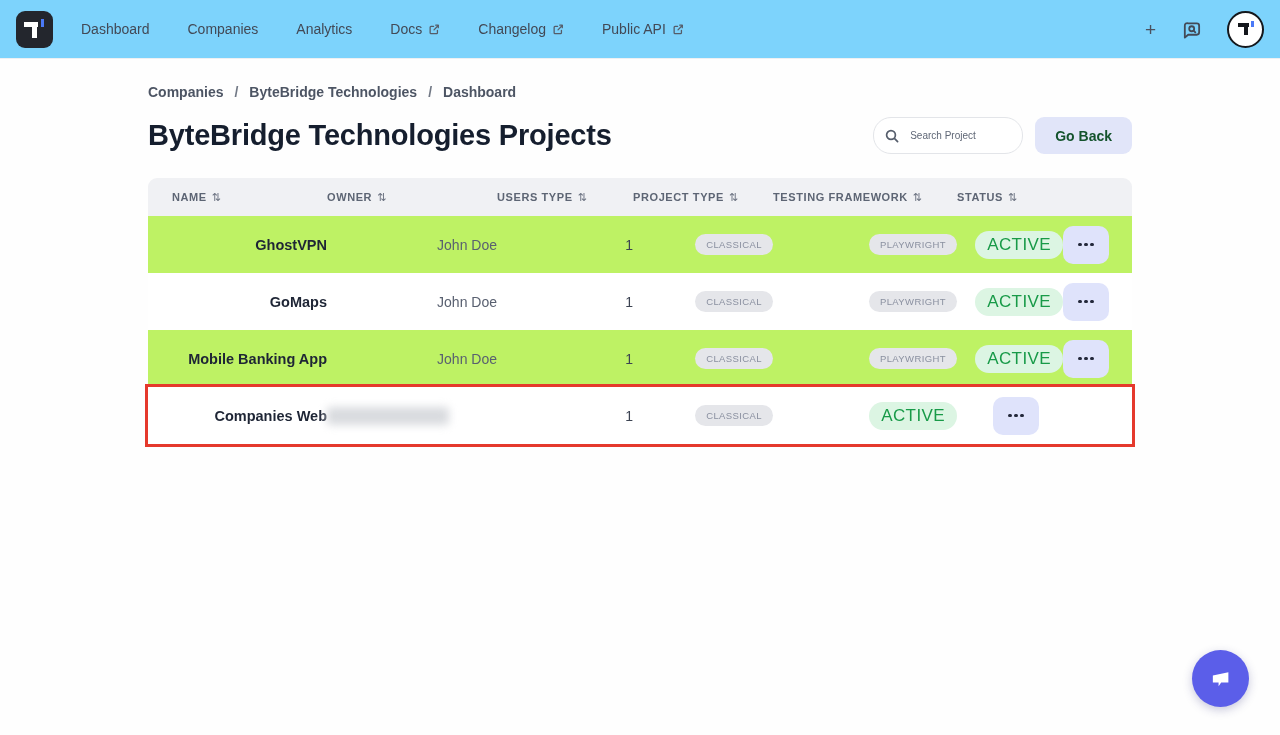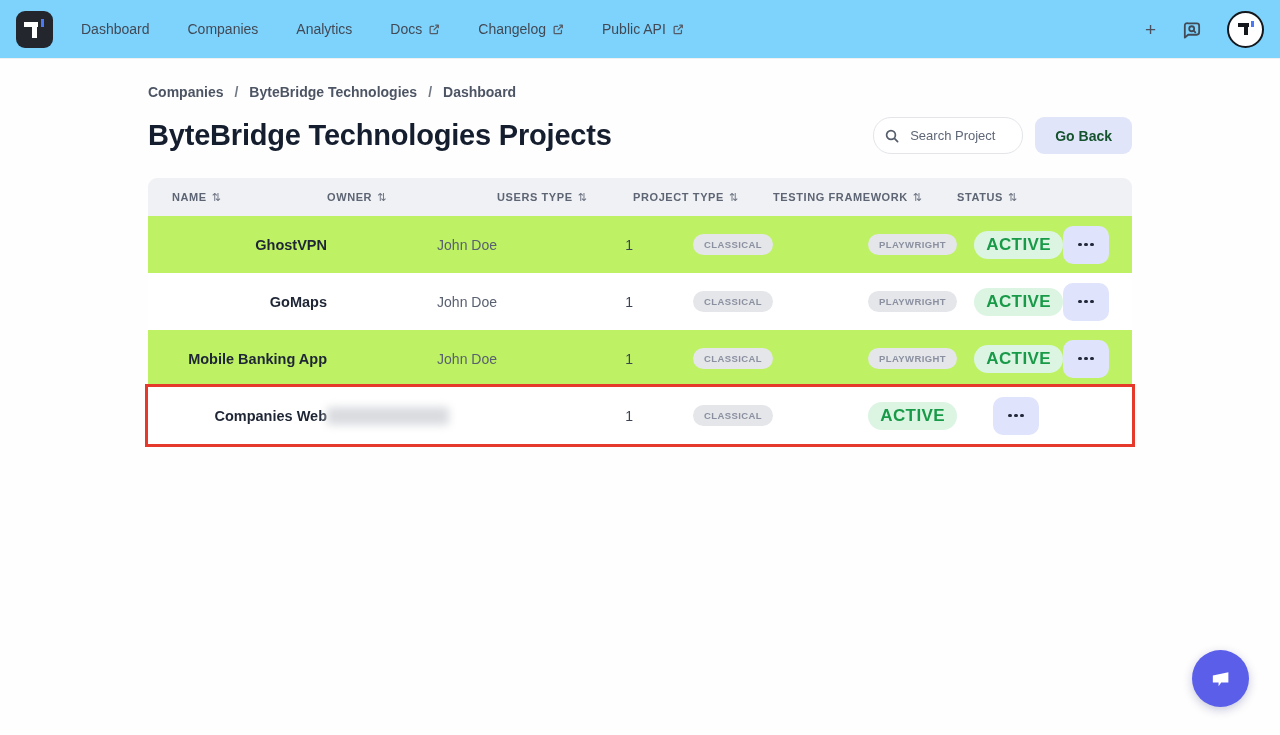--- a/index.html
+++ b/index.html
@@ -61,21 +61,21 @@
     display: flex; align-items: center; justify-content: space-between;
     margin-top: 17px;
   }
   .page-title { font-size: 29px; font-weight: 700; color: #151e2e; letter-spacing: -0.2px; }
 
   .toolbar { display: flex; align-items: center; gap: 12px; }
   .search-box { position: relative; }
   .search-box input {
     width: 150px; height: 37px;
     border: 1px solid #e3e5e9; border-radius: 18px;
-    padding: 0 12px 0 36px; font-size: 13px; color: #3d4452;
+    padding: 0 12px 0 36px; font-size: 10px; color: #3d4452;
     font-family: "Liberation Sans", sans-serif;
     background: #fff; outline: none;
   }
   .search-box input::placeholder { color: #5f6776; }
   .search-icon { position: absolute; left: 11px; top: 50%; transform: translateY(-50%); display: flex; }
   .go-back-btn {
     height: 37px; padding: 0 20px;
     background: #e1e5f9; border: none; border-radius: 9px;
     font-family: "Liberation Sans", sans-serif;
     font-size: 14px; font-weight: 700; color: #14532d; cursor: pointer;
@@ -109,21 +109,21 @@
   .cell-name  { font-weight: 700; color: #1e2535; font-size: 14.5px; }
   .cell-owner { color: #596070; }
   .cell-users { color: #3c4352; }
   .owner-blur {
     width: 122px; height: 18px; background: #d9dbdf;
     border-radius: 3px; filter: blur(4px);
   }
 
   .badge {
     display: inline-block; padding: 5px 11px; border-radius: 999px;
-    font-size: 9.5px; font-weight: 700; letter-spacing: 0.4px;
+    font-size: 9.5px; font-weight: 400; letter-spacing: 0.4px;
     background: #e5e6ea; color: #8a90a0; white-space: nowrap;
   }
   .badge.green { background: #dcf5e3; color: #189a48; font-size: 17px; padding: 4px 12px; }
 
   .actions-cell { justify-self: end; margin-right: 24px; }
   .dots-btn {
     width: 46px; height: 38px; border-radius: 10px;
     background: #dfe3fb; border: none; cursor: pointer;
     display: flex; align-items: center; justify-content: center; gap: 2.5px;
   }

